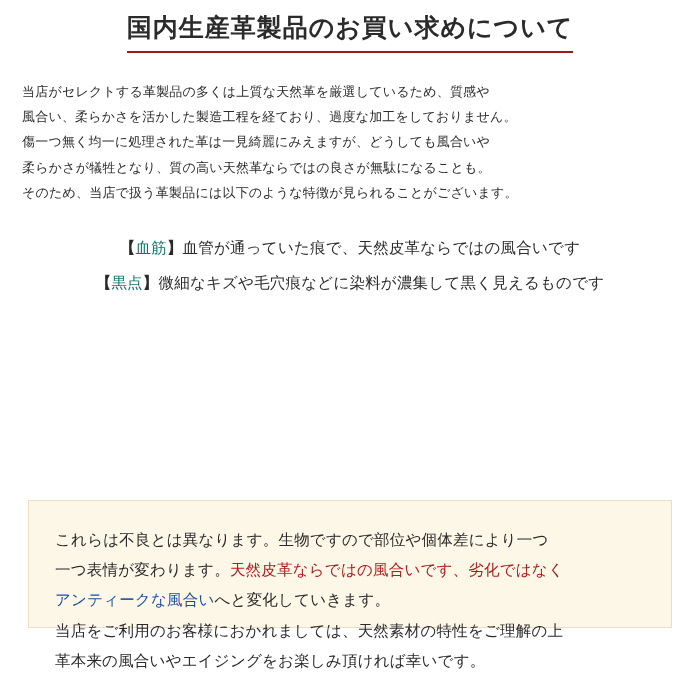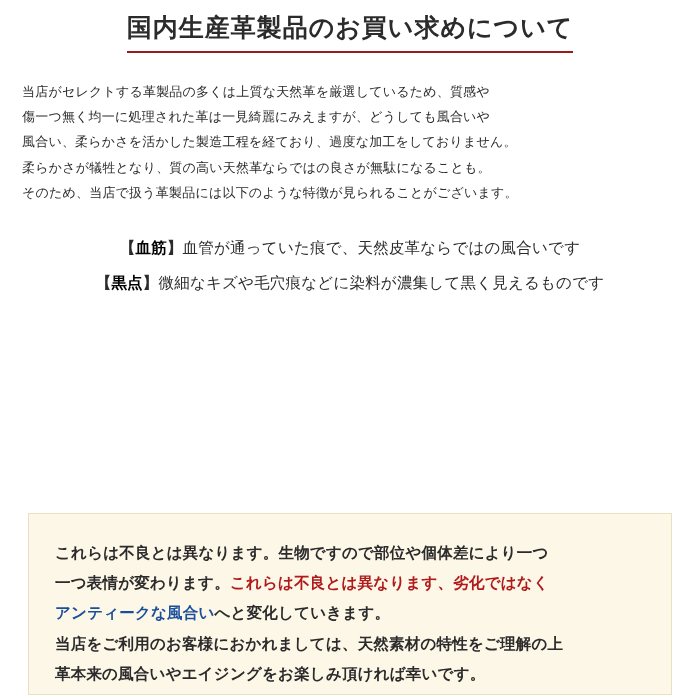--- a/index.html
+++ b/index.html
@@ -57,40 +57,39 @@
     list-style: none;
   }
   .feature {
     text-align: center;
     font-size: 15.5px;
     line-height: 2.25;
     color: #2b2b2b;
     letter-spacing: 0.2px;
   }
   .feature .tag {
-    color: #000000;
-    font-weight: bold;
+    color: #0f766e;
+    font-weight: normal;
   }
   .feature .bracket {
     color: #2b2b2b;
     font-weight: bold;
   }
 
   
   .note-box {
     position: absolute;
     left: 28px;
-    top: 513px;
+    top: 500px;
     width: 644px;
-    height: 182px;
+    height: 128px;
     box-sizing: border-box;
     background: #fdf7e8;
     border: 1px solid #e8dfc4;
     padding: 24px 26px 0 26px;
-    font-weight: bold;
   }
   .note {
     font-size: 15.5px;
     line-height: 1.95;
     color: #2b2b2b;
     margin: 0;
     letter-spacing: 0.2px;
   }
   .note .em-red {
     color: #b01a1a;
@@ -103,41 +102,41 @@
 <body>
 
 <div class="page">
 
   <div class="title-wrap">
     <div class="title">国内生産革製品のお買い求めについて</div>
   </div>
 
   <div class="intro">
     <p>当店がセレクトする革製品の多くは上質な天然革を厳選しているため、質感や</p>
+    <p>風合い、柔らかさを活かした製造工程を経ており、過度な加工をしておりません。</p>
     <p>傷一つ無く均一に処理された革は一見綺麗にみえますが、どうしても風合いや</p>
-    <p>風合い、柔らかさを活かした製造工程を経ており、過度な加工をしておりません。</p>
     <p>柔らかさが犠牲となり、質の高い天然革ならではの良さが無駄になることも。</p>
     <p>そのため、当店で扱う革製品には以下のような特徴が見られることがございます。</p>
   </div>
 
   <ul class="features">
     <li class="feature">
       <span class="bracket">【</span><span class="tag">血筋</span><span class="bracket">】</span><span>血管が通っていた痕で、天然皮革ならではの風合いです</span>
     </li>
     <li class="feature">
       <span class="bracket">【</span><span class="tag">黒点</span><span class="bracket">】</span><span>微細なキズや毛穴痕などに染料が濃集して黒く見えるものです</span>
     </li>
   </ul>
 
   <div class="note-box">
     <p class="note">
       <span>これらは不良とは異なります。生物ですので部位や個体差により一つ</span>
     </p>
     <p class="note">
-      <span>一つ表情が変わります。</span><span class="em-red">これらは不良とは異なります、劣化ではなく</span>
+      <span>一つ表情が変わります。</span><span class="em-red">天然皮革ならではの風合いです、劣化ではなく</span>
     </p>
     <p class="note">
       <span class="em-blue">アンティークな風合い</span><span>へと変化していきます。</span>
     </p>
     <p class="note">
       <span>当店をご利用のお客様におかれましては、天然素材の特性をご理解の上</span>
     </p>
     <p class="note">
       <span>革本来の風合いやエイジングをお楽しみ頂ければ幸いです。</span>
     </p>

